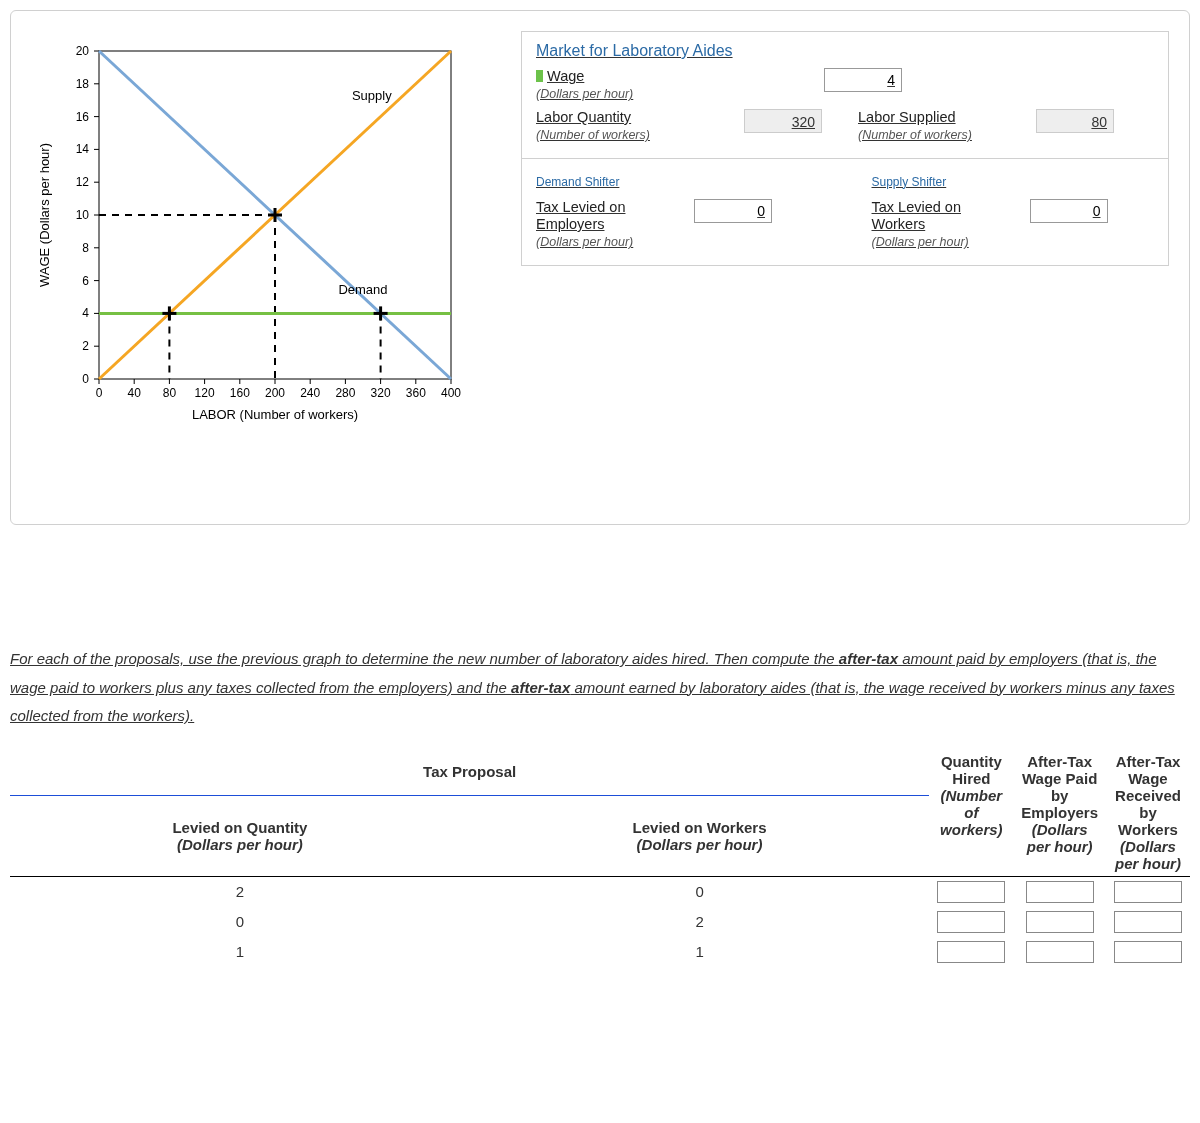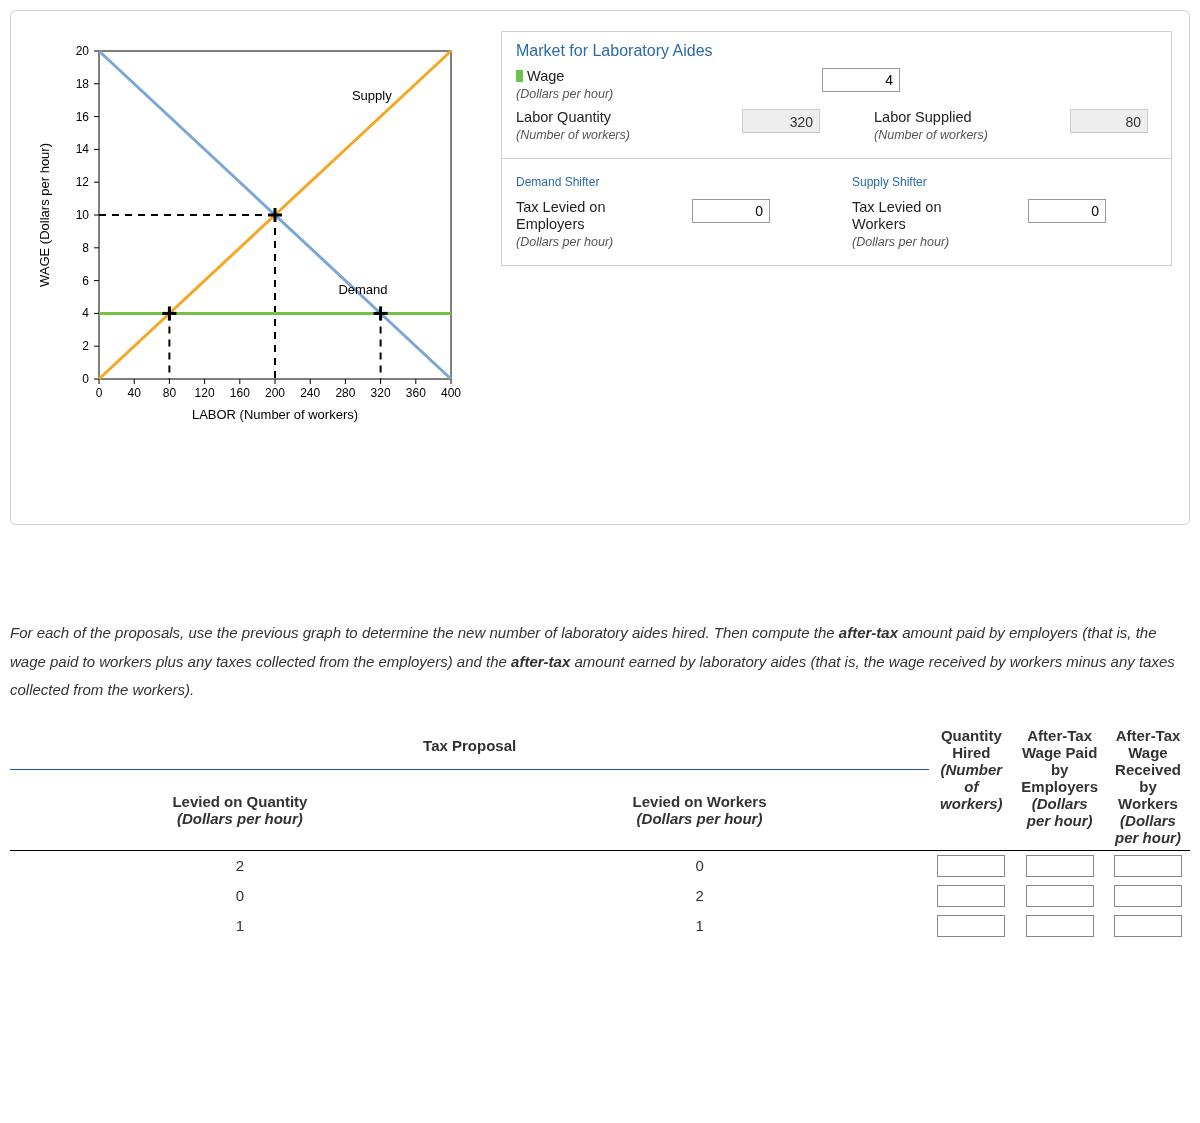--- a/index.html
+++ b/index.html
@@ -33,34 +33,35 @@
     width: 22px; height: 22px; border-radius: 50%;
     border: 2px solid #888; color: #888;
     display: inline-flex; align-items:center; justify-content:center;
     font-weight: bold; font-size: 14px;
     background: #f0f0f0;
     cursor:pointer;
   }
   .section {
     border: 1px solid #d0d0d0;
     border-top: none;
-    padding: 10px 23px 14px 14px;
+    padding: 10px 1px 14px 14px;
+    text-decoration: underline;
   }
   .section-title { color:#2b6aa5; font-size:16px; margin-bottom:8px; }
-  .row { display:flex; align-items:flex-start; gap:36px; margin-top:6px;}
+  .row { display:flex; align-items:flex-start; gap:18px; margin-top:6px;}
   .field { display:flex; align-items:flex-start; gap:8px; }
   .field-label { font-size:14.5px; color:#222; line-height:1.2;}
   .field-sub { font-style: italic; color:#555; font-size:12.5px;}
   .val-input { width:78px; height:24px; border:1px solid #999; text-align:right; padding:2px 6px; font-size:14px;}
   .val-readonly { width:78px; height:24px; border:1px solid #ccc; background:#eee; text-align:right; padding:2px 6px; font-size:14px; display:inline-block; line-height:20px;}
   .green-box { display:inline-block; width:7px; height:12px; background:#6cc24a; margin-right:4px; vertical-align:-1px;}
   .shifter-row { display:flex; gap:40px; margin-top:6px;}
   .shifter-col { flex:1; }
   .shifter-title { color:#2b6aa5; font-size:12px; margin-bottom:10px;}
-  .instructions { margin-top:94px; font-style: italic; line-height:1.9; font-size:15px;}
+  .instructions { margin-top:120px; font-style: italic; line-height:1.9; font-size:15px;text-decoration:underline;}
   .instructions b { font-style: italic; }
   table.tax { width:100%; border-collapse: collapse; margin-top:18px; font-size:15px;}
   table.tax th { font-weight:bold; padding:4px 8px;}
   table.tax td { text-align:center; padding:4px 8px;}
   .th-sub { font-style:italic; font-weight:bold;}
   .tbl-input { width:68px; height:22px; border:1px solid #888;}
   .top-border { border-top:1px solid #000;}
   .col-group-border { border-bottom:1px solid #1d4ed8;}
   .half-col { width:50%;}
   svg text { font-family: Arial, sans-serif;}

